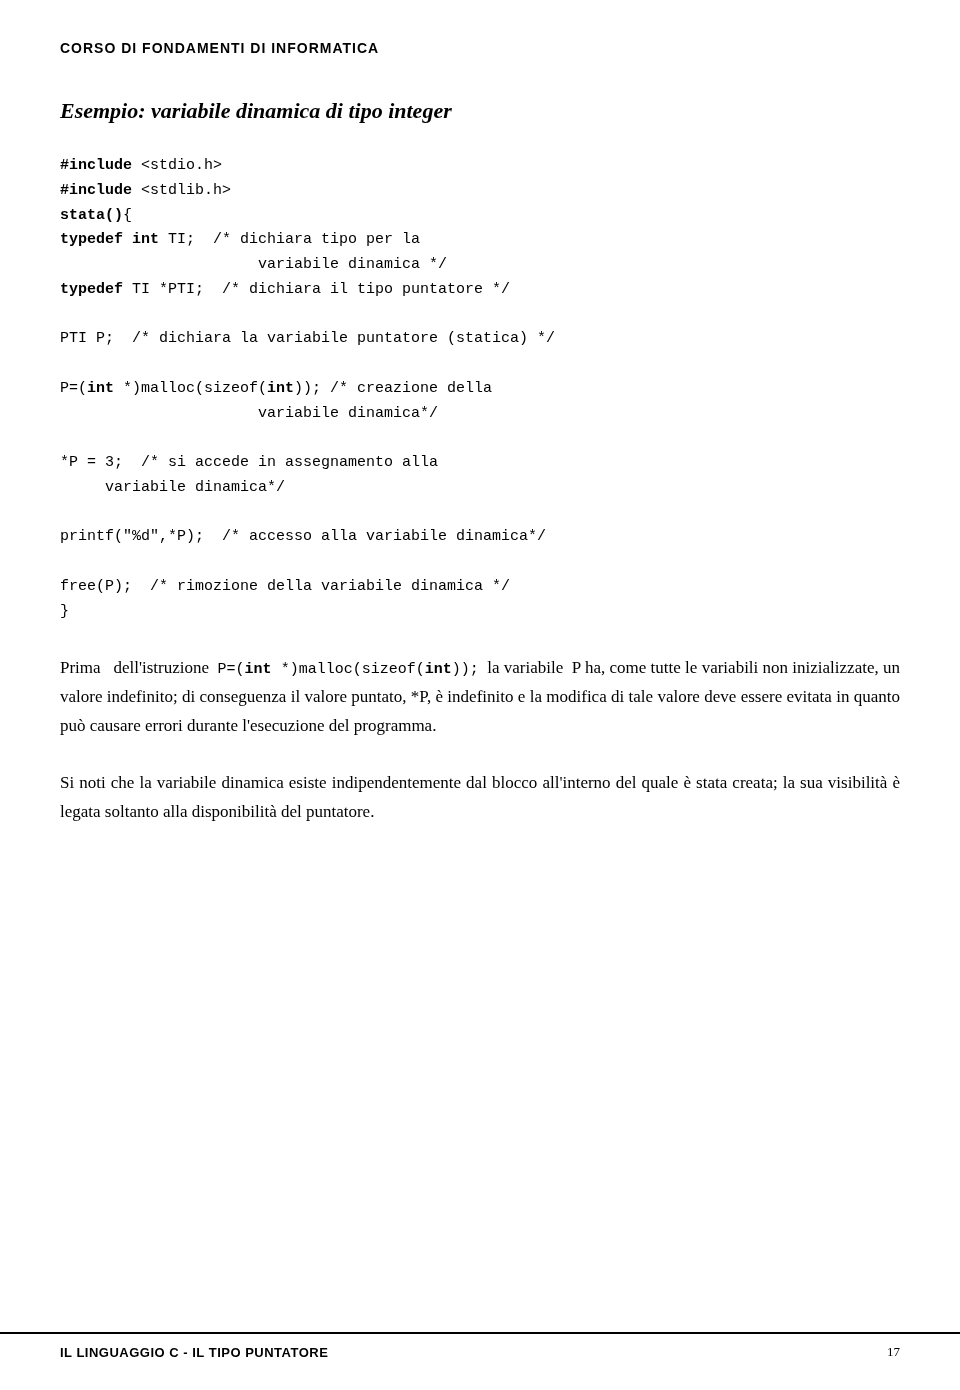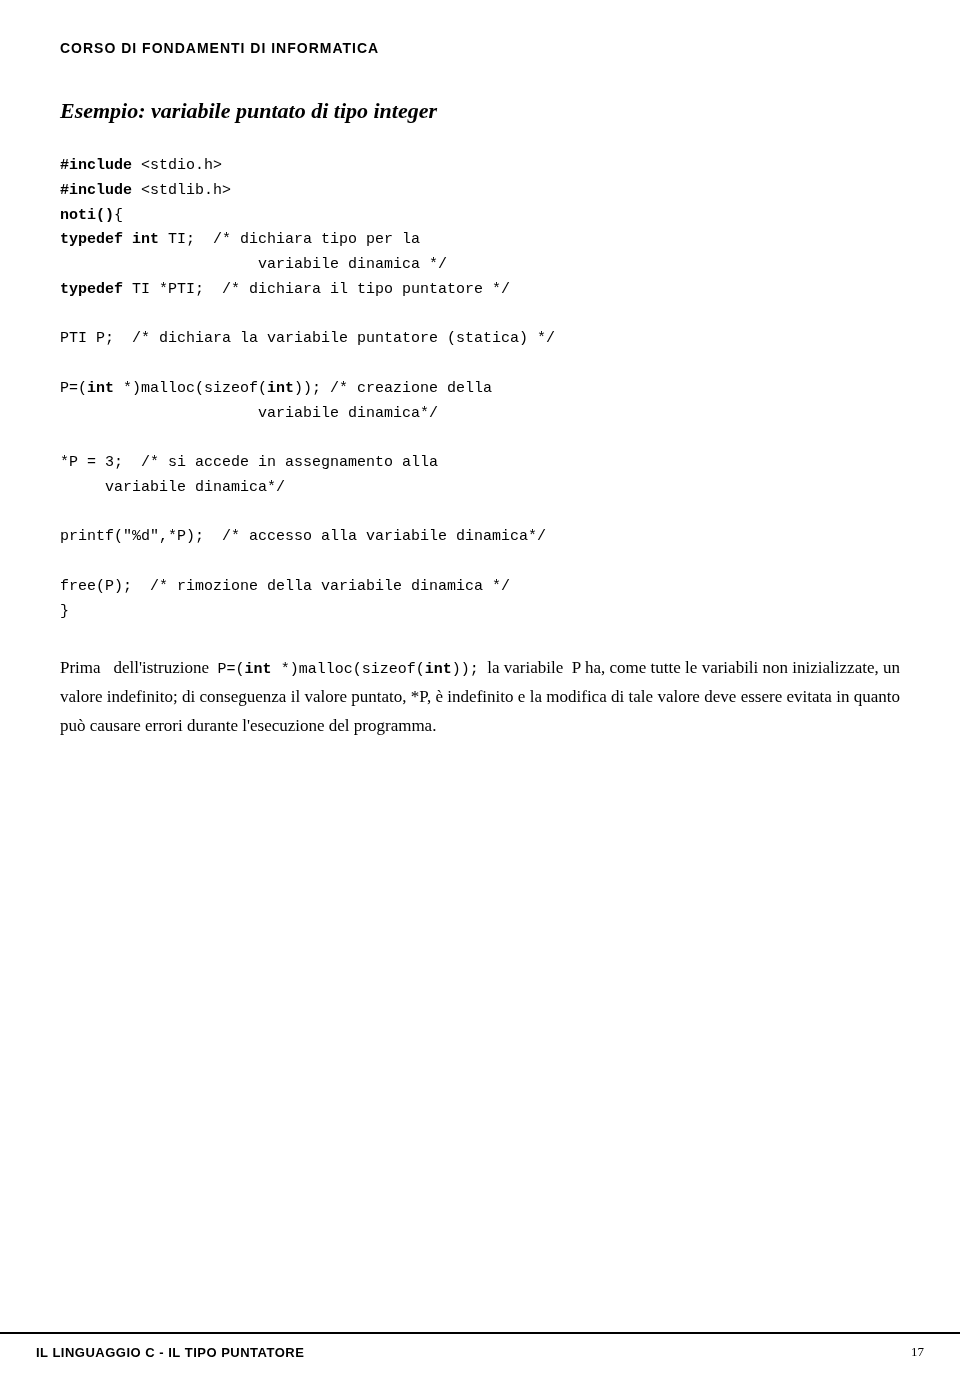--- a/index.html
+++ b/index.html
@@ -72,21 +72,21 @@
     }
 
     .footer {
       position: absolute;
       bottom: 30px;
       left: 0;
       right: 0;
       display: flex;
       justify-content: space-between;
       align-items: center;
-      padding: 0 36px;
+      padding: 0 60px;
       border-top: 2px solid #000;
       padding-top: 10px;
     }
 
     .footer-title {
       font-size: 13px;
       font-weight: bold;
       text-transform: uppercase;
       letter-spacing: 0.5px;
       font-family: Arial, Helvetica, sans-serif;
@@ -97,25 +97,25 @@
       font-family: Liberation Serif, serif;
     }
   </style>
 </head>
 <body>
 
 <div class="page-container">
 
   <div class="course-title">CORSO DI FONDAMENTI DI INFORMATICA</div>
 
-  <div class="example-title">Esempio: variabile puntato di tipo integer</div>
+  <div class="example-title">Esempio: variabile dinamica di tipo integer</div>
 
   <div class="code-block"><span class="kw">#include</span> &lt;stdio.h&gt;
 <span class="kw">#include</span> &lt;stdlib.h&gt;
-<span class="kw">noti()</span>{
+<span class="kw">stata()</span>{
 <span class="kw">typedef</span> <span class="kw">int</span> TI;  /* dichiara tipo per la
                       variabile dinamica */
 <span class="kw">typedef</span> TI *PTI;  /* dichiara il tipo puntatore */
 
 PTI P;  /* dichiara la variabile puntatore (statica) */
 
 P=(<span class="kw">int</span> *)malloc(sizeof(<span class="kw">int</span>)); /* creazione della
                       variabile dinamica*/
 
 *P = 3;  /* si accede in assegnamento alla
@@ -123,19 +123,20 @@
 
 printf("%d",*P);  /* accesso alla variabile dinamica*/
 
 free(P);  /* rimozione della variabile dinamica */
 }</div>
 
   <div class="prose-section">
     <span>Prima &nbsp; dell'istruzione &nbsp;</span><span class="code-inline">P=(</span><span class="kw">int</span><span class="code-inline"> *)malloc(sizeof(</span><span class="kw">int</span><span class="code-inline">));</span><span> &nbsp;la variabile &nbsp;P ha, come tutte le variabili non inizializzate, un valore indefinito; di conseguenza il valore puntato, *P, è indefinito e la modifica di tale valore deve essere evitata in quanto può causare errori durante l'esecuzione del programma.</span>
   </div>
 
+  <div class="prose-section">Si noti che la variabile dinamica esiste indipendentemente dal blocco all'interno del quale è stata creata; la sua visibilità è legata soltanto alla disponibilità del puntatore.</div>
 
   <div class="footer">
     <span class="footer-title">IL LINGUAGGIO C - IL TIPO PUNTATORE</span>
     <span class="footer-page">17</span>
   </div>
 
 </div>
 
 </body></html>

